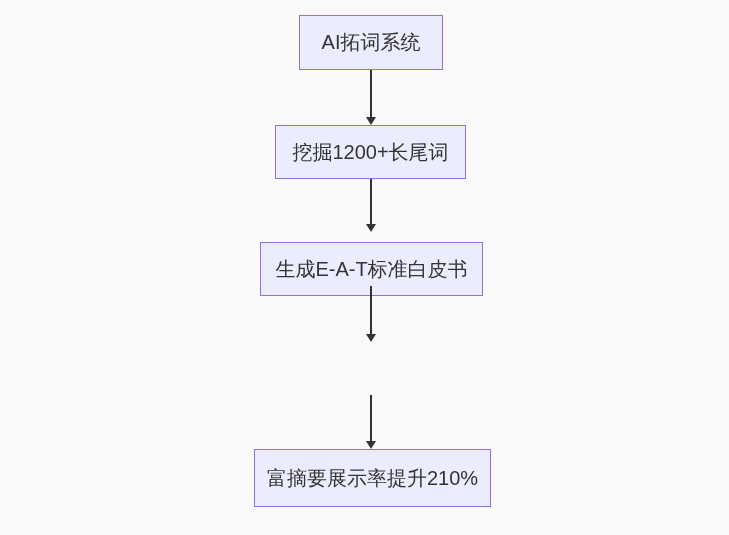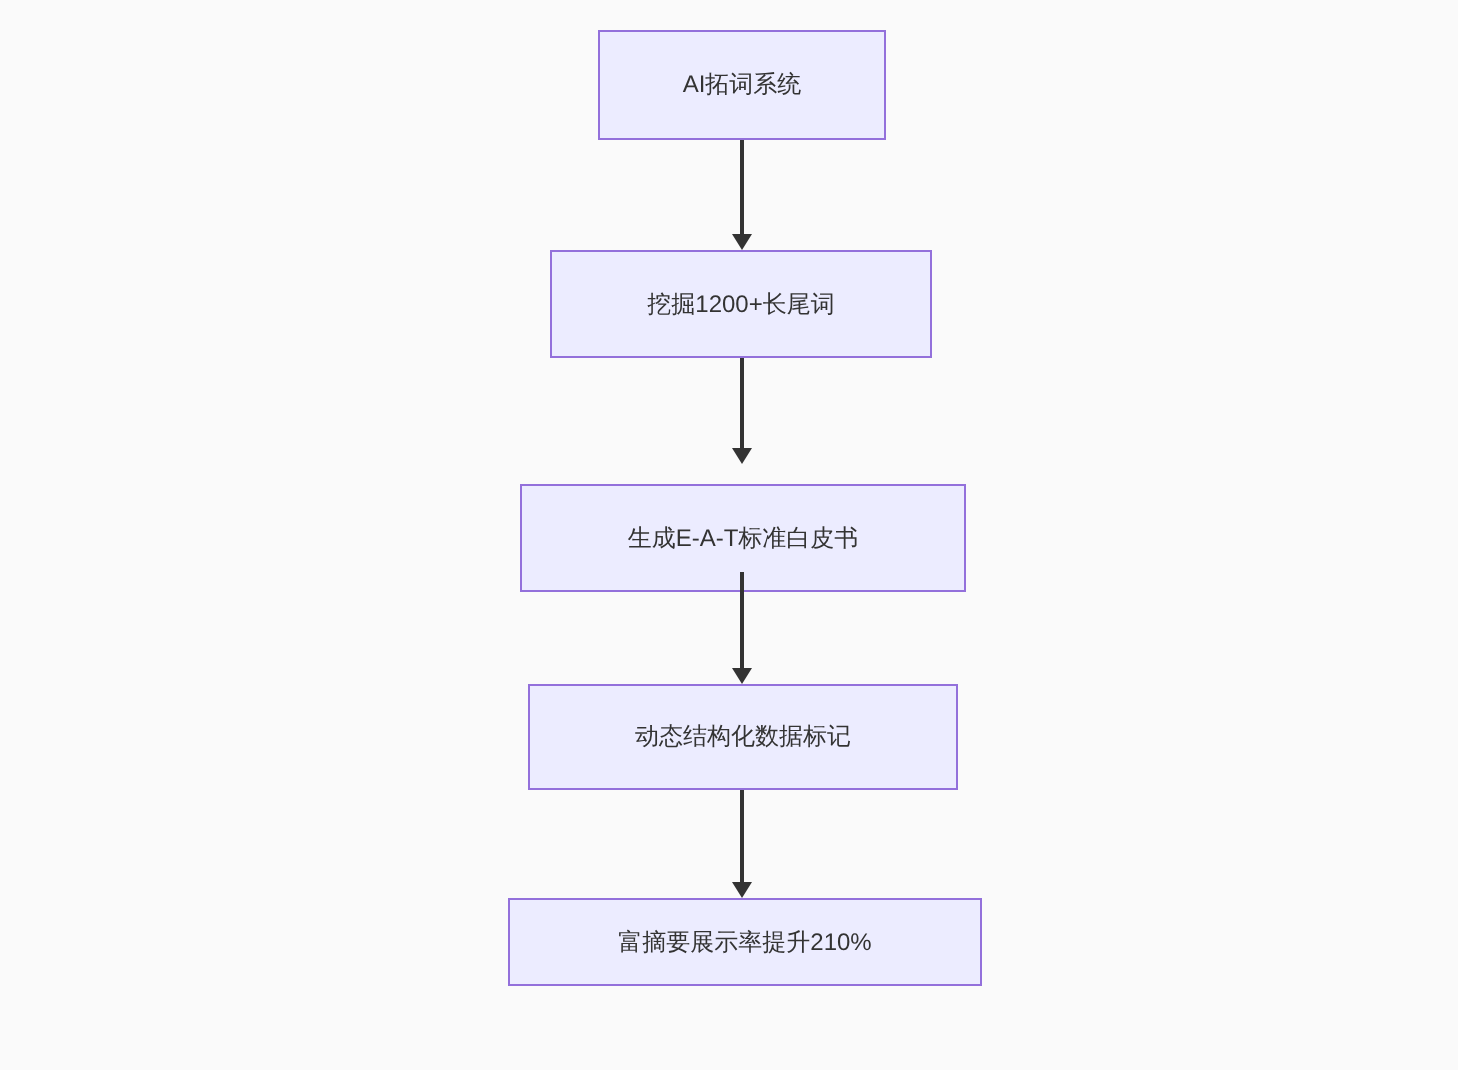--- a/index.html
+++ b/index.html
@@ -14,32 +14,32 @@
     background: var(--background, #fafafa);
     font-family: "Liberation Sans", "DejaVu Sans", sans-serif;
     overflow: hidden;
   }
   .node {
     position: absolute;
     box-sizing: border-box;
     background: var(--node-fill, #ECECFF);
     border: 1px solid var(--node-border, #9370DB);
     color: var(--text, #333333);
-    font-size: 12px;
+    font-size: 20px;
     display: flex;
     align-items: center;
     justify-content: center;
     text-align: center;
     white-space: nowrap;
   }
   .node-1 { left: 299px; top: 15px;  width: 144px; height: 55px; }
   .node-2 { left: 275px; top: 125px; width: 191px; height: 54px; }
   .node-3 { left: 260px; top: 232px; width: 223px; height: 54px; margin-top: 10px; }
   .node-4 { left: 264px; top: 342px; width: 215px; height: 53px; }
-  .node-5 { left: 254px; top: 449px; width: 237px; height: 44px; }
+  .node-5 { left: 254px; top: 449px; width: 237px; height: 58px; }
 
   .arrow {
     position: absolute;
     left: 366px;
     width: 10px;
   }
   .arrow-1 { top: 70px;  height: 55px; }
   .arrow-2 { top: 179px; height: 53px; }
   .arrow-3 { top: 286px; height: 56px; }
   .arrow-4 { top: 395px; height: 54px; }
@@ -87,23 +87,20 @@
 
   <div class="node node-3">
     <span>生成E-A-T标准白皮书</span>
   </div>
 
   <div class="arrow arrow-3">
     <div class="line"></div>
     <div class="head"></div>
   </div>
 
-  <div class="node node-4">
-    <span>动态结构化数据标记</span>
-  </div>
 
   <div class="arrow arrow-4">
     <div class="line"></div>
     <div class="head"></div>
   </div>
 
   <div class="node node-5">
     <span>富摘要展示率提升210%</span>
   </div>
 

